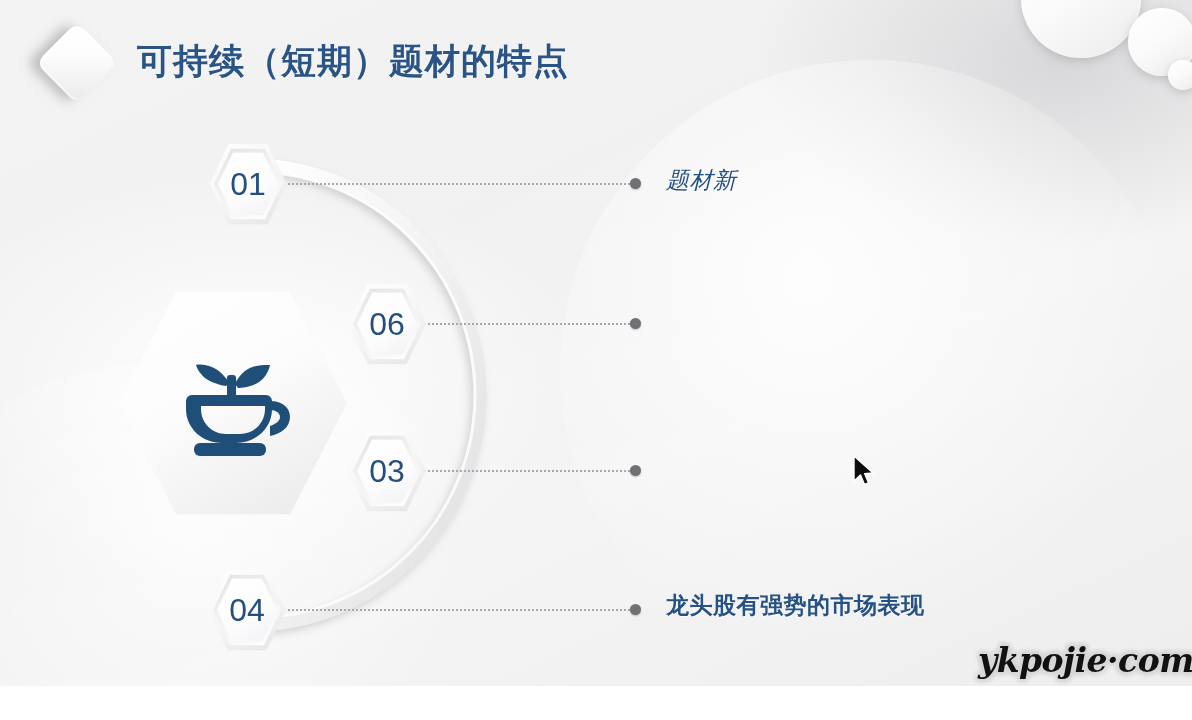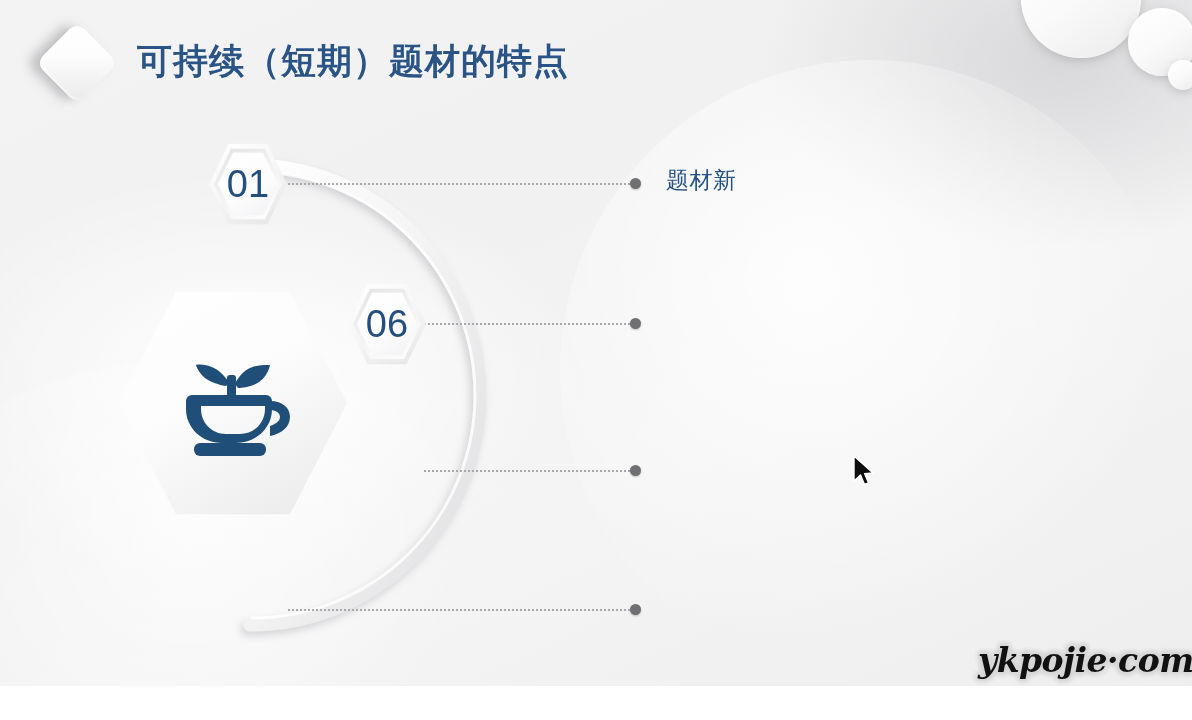--- a/index.html
+++ b/index.html
@@ -139,21 +139,21 @@
     background: linear-gradient(150deg, #ffffff 0%, #fcfcfd 60%, #f0f1f3 100%);
     box-shadow: inset 0 1px 2px rgba(255,255,255,0.9);
   }
   .hex-num {
     position: absolute;
     left: 0; top: 0;
     width: 78px; height: 82px;
     display: flex;
     align-items: center;
     justify-content: center;
-    font-size: 38px;
+    font-size: 32px;
     font-weight: 500;
     color: #254f7f;
     letter-spacing: 0px;
     text-shadow: 0 1px 1px rgba(255,255,255,0.9);
   }
 
   
   .node-01 { left: 209px; top: 143px; }
   .node-02 { left: 348px; top: 283px; }
   .node-03 { left: 348px; top: 430px; }
@@ -183,21 +183,21 @@
 
   
   .item-label {
     position: absolute;
     font-size: 23px;
     color: #255183;
     white-space: nowrap;
     text-shadow: 0 1px 1px rgba(255,255,255,0.85);
     letter-spacing: 0.5px;
   }
-  .l1 { left: 666px; top: 165px; }
+  .l1 { left: 666px; top: 165px; font-style: italic; }
   .l2 { left: 666px; top: 305px; }
   .l3 { left: 666px; top: 452px; font-weight: bold; }
   .l4 { left: 666px; top: 590px; font-weight: bold; }
 
   
   .watermark {
     position: absolute;
     left: 978px; top: 641px;
     font-family: "DejaVu Serif", serif;
     font-size: 33px;
@@ -296,23 +296,36 @@
     <div class="hex-num">01</div>
   </div>
 
   <div class="hex-node node-02">
     <div class="hex-outer"></div>
     <div class="hex-mid"></div>
     <div class="hex-inner"></div>
     <div class="hex-num">06</div>
   </div>
 
-
+  <div class="hex-node node-03">
+    <div class="hex-outer"></div>
+    <div class="hex-mid"></div>
+    <div class="hex-inner"></div>
+    <div class="hex-num">03</div>
+  </div>
+
+  <div class="hex-node node-04">
+    <div class="hex-outer"></div>
+    <div class="hex-mid"></div>
+    <div class="hex-inner"></div>
+    <div class="hex-num">04</div>
+  </div>
 
   <div class="item-label l1">题材新</div>
+  <div class="item-label l4">龙头股有强势的市场表现</div>
 
   <div class="watermark">ykpojie·com</div>
 
   <svg class="cursor" width="24" height="34" viewBox="0 0 24 34">
     <path d="M2 1 L2 26 L8.5 20 L12.5 29.5 L16.5 27.8 L12.6 18.6 L21 18 Z" fill="#0d0d0d" stroke="#ffffff" stroke-width="1.4" stroke-linejoin="round"></path>
   </svg>
 
 </div>
 
 </body></html>

